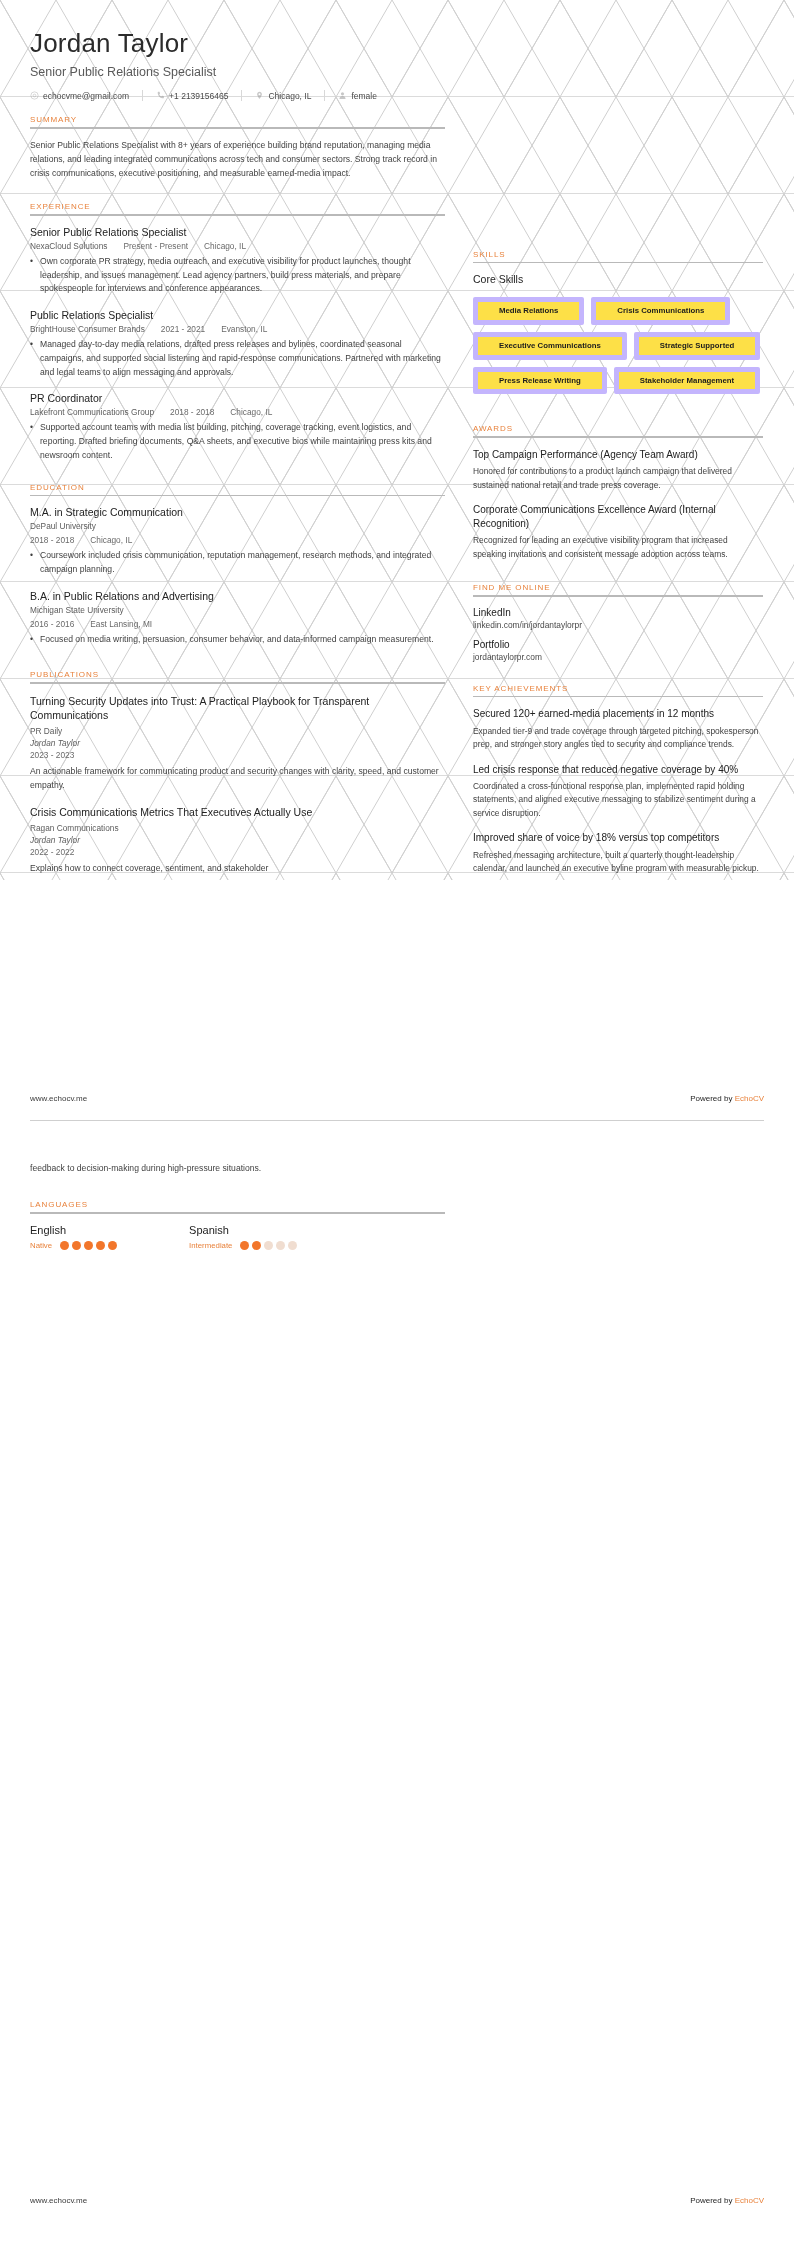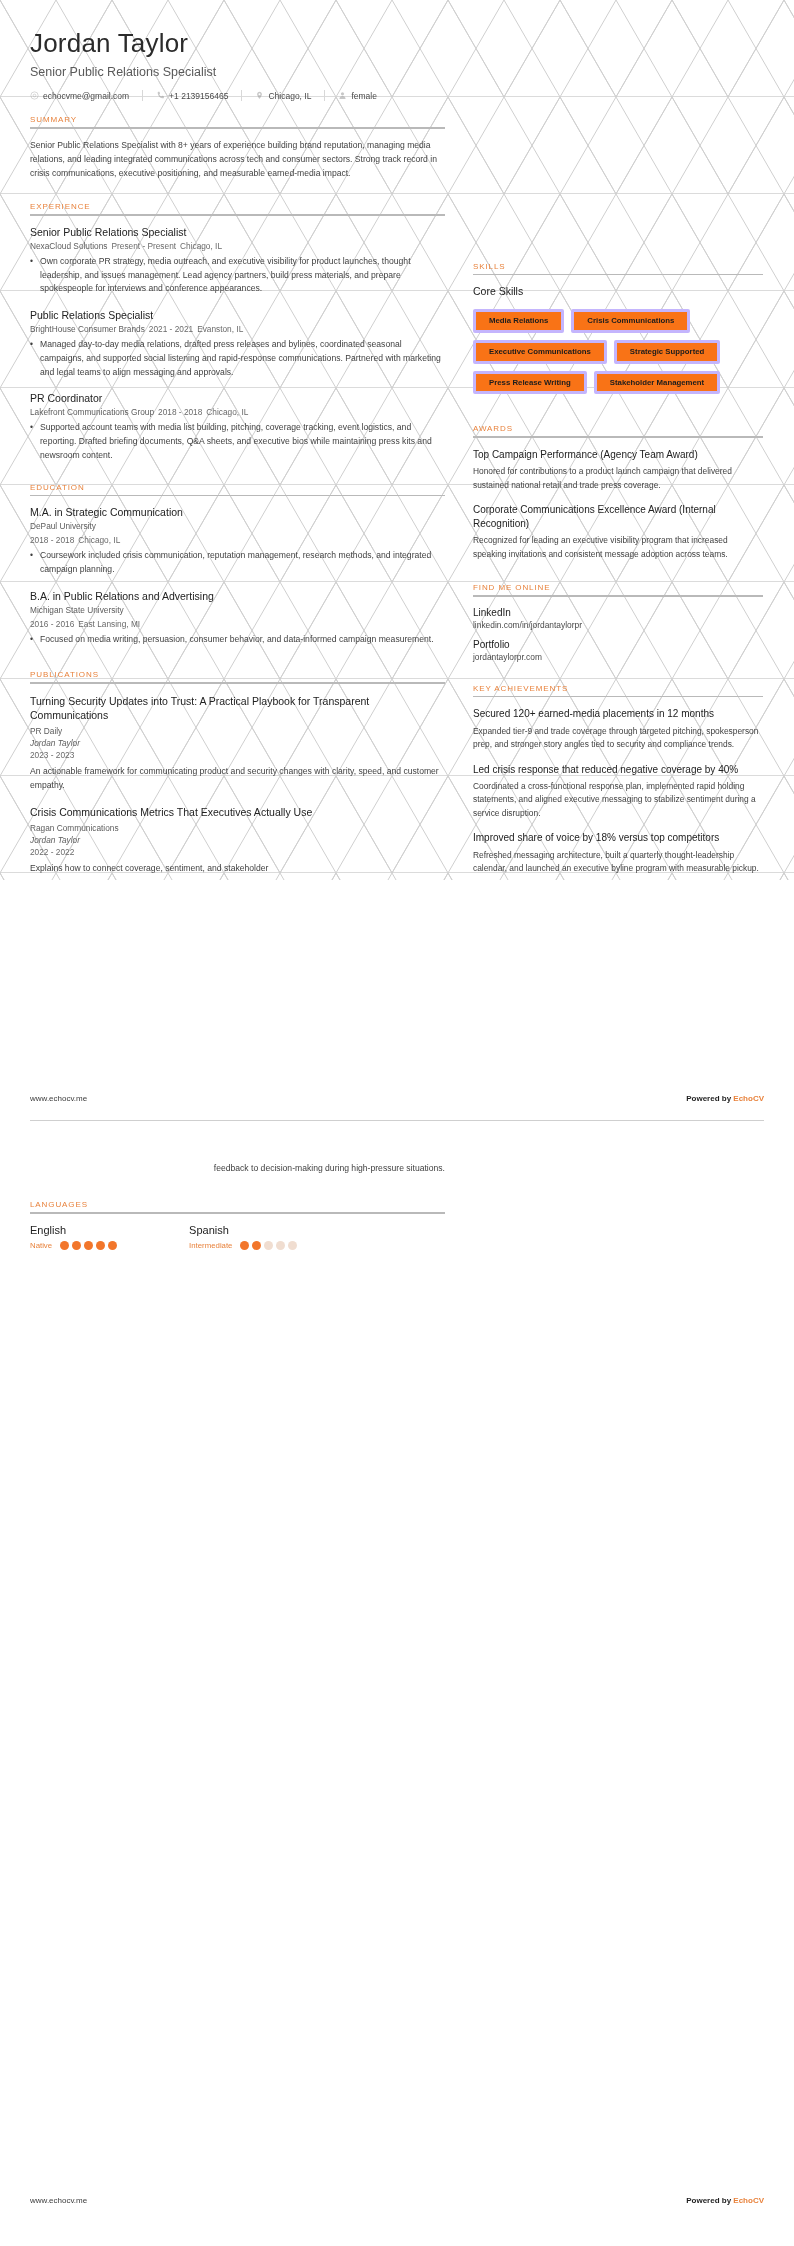--- a/index.html
+++ b/index.html
@@ -99,21 +99,21 @@
     font-size: 10.5px;
     color: #222;
     font-weight: 400;
     margin-bottom: 3px;
   }
   .entry-meta {
     display: flex;
     align-items: baseline;
     font-size: 8.3px;
     color: #6a6a6a;
-    gap: 4px;
+    gap: 16px;
     margin-bottom: 4px;
     flex-wrap: wrap;
   }
   .entry-meta .org { color: #5c5c5c; }
   .entry-meta .dates { color: #6a6a6a; }
   .entry-meta .loc { color: #6a6a6a; }
   ul.bullets { list-style: none; margin: 0; padding: 0; }
   ul.bullets li {
     position: relative;
     padding-left: 10px;
@@ -143,27 +143,27 @@
   .pub-desc { font-size: 8.6px; line-height: 1.6; color: #3f3f3f; }
 
   
   .skills-group-label {
     font-size: 10.5px;
     color: #222;
     margin-bottom: 12px;
   }
   .chips { display: flex; flex-wrap: wrap; gap: 7px; }
   .chip {
-    border: 3px solid #c4b5fd;
+    border: 5px solid #c4b5fd;
     border-radius: 2px;
-    padding: 5px 13px;
+    padding: 5px 21px;
     font-size: 7.8px;
     font-weight: bold;
     color: #1d1d1d;
-    background: #f97316;
+    background: #fde047;
     white-space: nowrap;
     line-height: 1;
   }
 
   
   .award { margin-bottom: 11px; }
   .award-title {
     font-size: 10px;
     color: #222;
     line-height: 1.35;
@@ -196,38 +196,37 @@
   .page-footer {
     position: absolute;
     left: 30px; right: 30px;
     display: flex;
     justify-content: space-between;
     align-items: center;
     font-size: 8px;
     color: #3b3b3b;
     z-index: 3;
   }
-  .page-footer .brand { font-weight: bold; color: #1f1f1f; }
+  .page-footer .brand { font-weight: normal; color: #1f1f1f; }
   .page-footer .brand .accent { color: #e8823c; }
   .footer-rule {
     position: absolute;
     left: 30px; right: 30px;
     height: 1px;
     background: #cfcfcf;
     z-index: 3;
   }
   .continued-text {
     position: absolute;
     left: 30px;
     width: 415px;
     font-size: 8.6px;
     line-height: 1.6;
     color: #3f3f3f;
     z-index: 2;
-    text-align: right;
   }
 </style>
 </head>
 <body>
 
 <div class="page">
 
   <svg class="bg-pattern" viewBox="0 0 794 2246" preserveAspectRatio="none" aria-hidden="true">
     <defs>
       <pattern id="tri" width="112" height="97" patternUnits="userSpaceOnUse">

